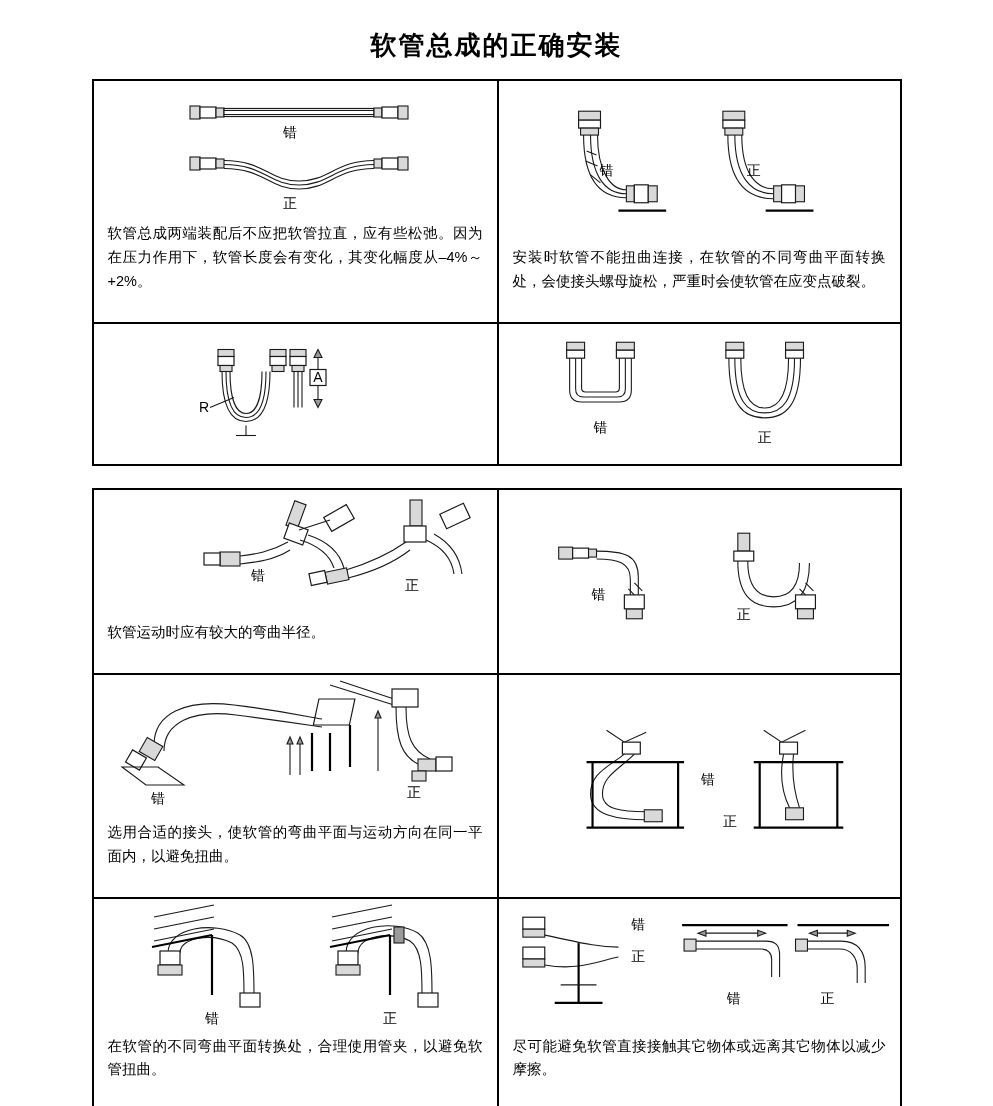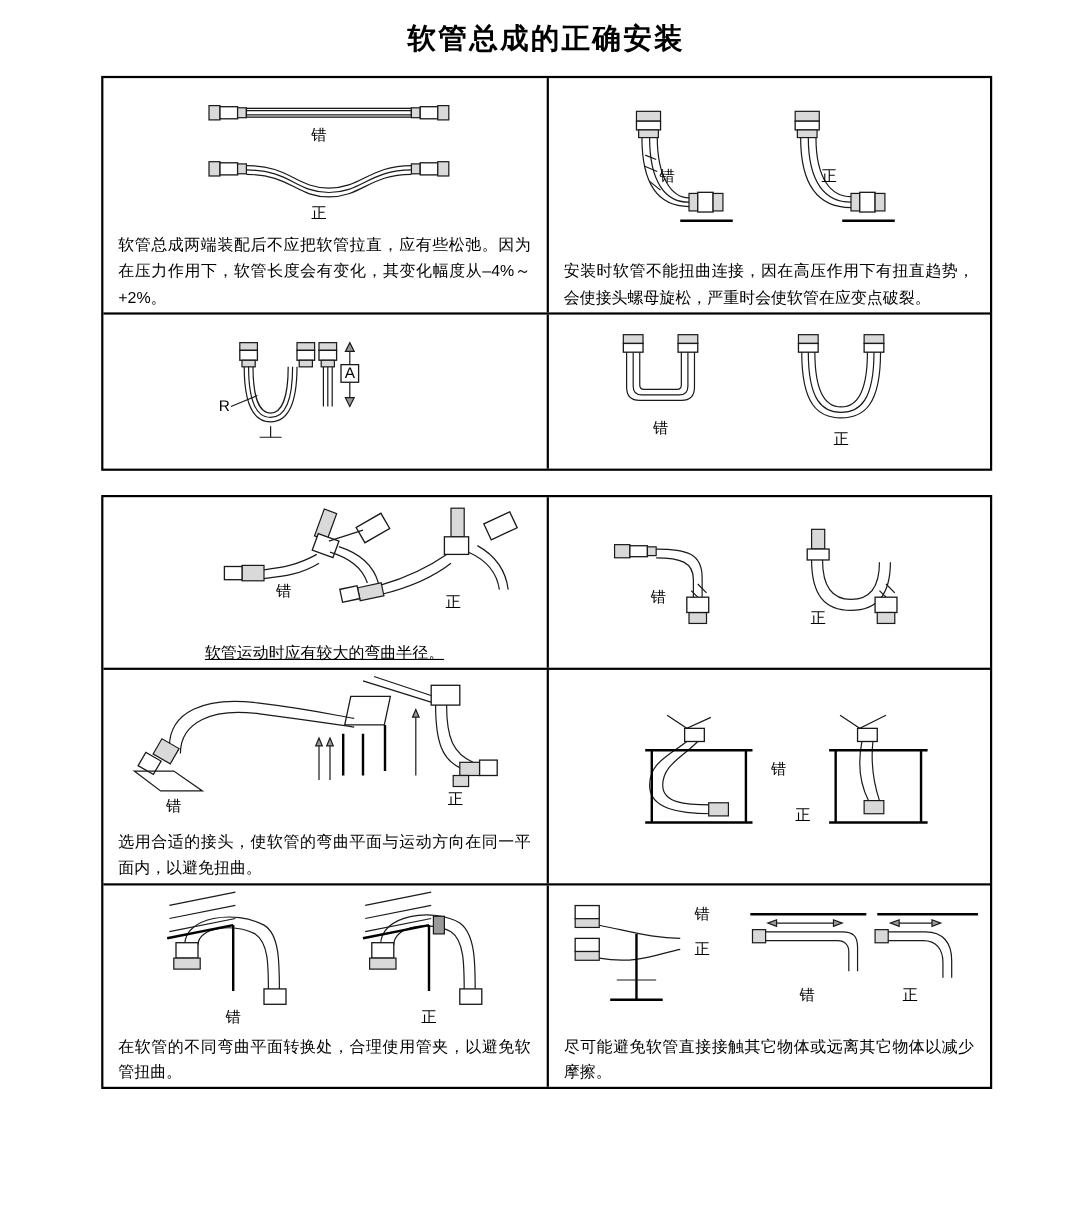--- a/index.html
+++ b/index.html
@@ -13,21 +13,21 @@
     font-family: "Liberation Sans", sans-serif;
     color: #111;
     position: relative;
     overflow: hidden;
   }
   .page-title {
     text-align: center;
     font-size: 26px;
     font-weight: bold;
     letter-spacing: 2px;
-    margin-top: 18px;
+    margin-top: 28px;
     margin-bottom: 16px;
     color: #000;
   }
   .block {
     margin: 0 auto;
     width: 810px;
     border: 2px solid #000;
     box-sizing: border-box;
   }
   .block + .block {
@@ -58,27 +58,26 @@
     min-height: 60px;
   }
   .fig svg {
     display: block;
     width: 100%;
     height: 100%;
   }
   .caption {
     font-size: 14.5px;
     line-height: 1.65;
-    padding: 6px 14px 0 14px;
+    padding: 6px 14px 28px 14px;
     text-align: justify;
     color: #000;
   }
   .caption.center {
-    text-align: center;
-    text-decoration: underline;
+    text-align: left;
   }
   .lbl {
     font-size: 14px;
     fill: #000;
     font-family: "Liberation Sans", sans-serif;
   }
   .thin { fill: none; stroke: #1a1a1a; stroke-width: 1.1; }
   .thick{ fill: none; stroke: #000; stroke-width: 2.2; }
   .fillw{ fill: #ffffff; stroke: #1a1a1a; stroke-width: 1.2; }
   .fillg{ fill: #d9d9d9; stroke: #1a1a1a; stroke-width: 1.1; }
@@ -156,21 +155,21 @@
             <path class="thin" d="M244 42 C 244 80, 258 96, 276 96"></path>
             <path class="thin" d="M237 42 C 237 84, 253 101, 276 101"></path>
             <rect class="fillg" x="276" y="93" width="8" height="16"></rect>
             <rect class="fillw" x="284" y="92" width="14" height="18"></rect>
             <rect class="fillg" x="298" y="93" width="9" height="16"></rect>
             <line class="thick" x1="268" y1="118" x2="316" y2="118"></line>
           </g>
           <text class="lbl" x="256" y="82" text-anchor="middle">正</text>
         </svg>
       </div>
-      <div class="caption">安装时软管不能扭曲连接，因在高压作用下有扭直趋势，会使接头螺母旋松，严重时会使软管在应变点破裂。</div>
+      <div class="caption">安装时软管不能扭曲连接，在软管的不同弯曲平面转换处，会使接头螺母旋松，严重时会使软管在应变点破裂。</div>
     </div>
   </div>
 
   <div class="row">
 
     <div class="cell">
       <div class="fig" style="height:105px;">
         <svg viewBox="0 0 403 105" preserveAspectRatio="xMidYMid meet">
 
           <g>

